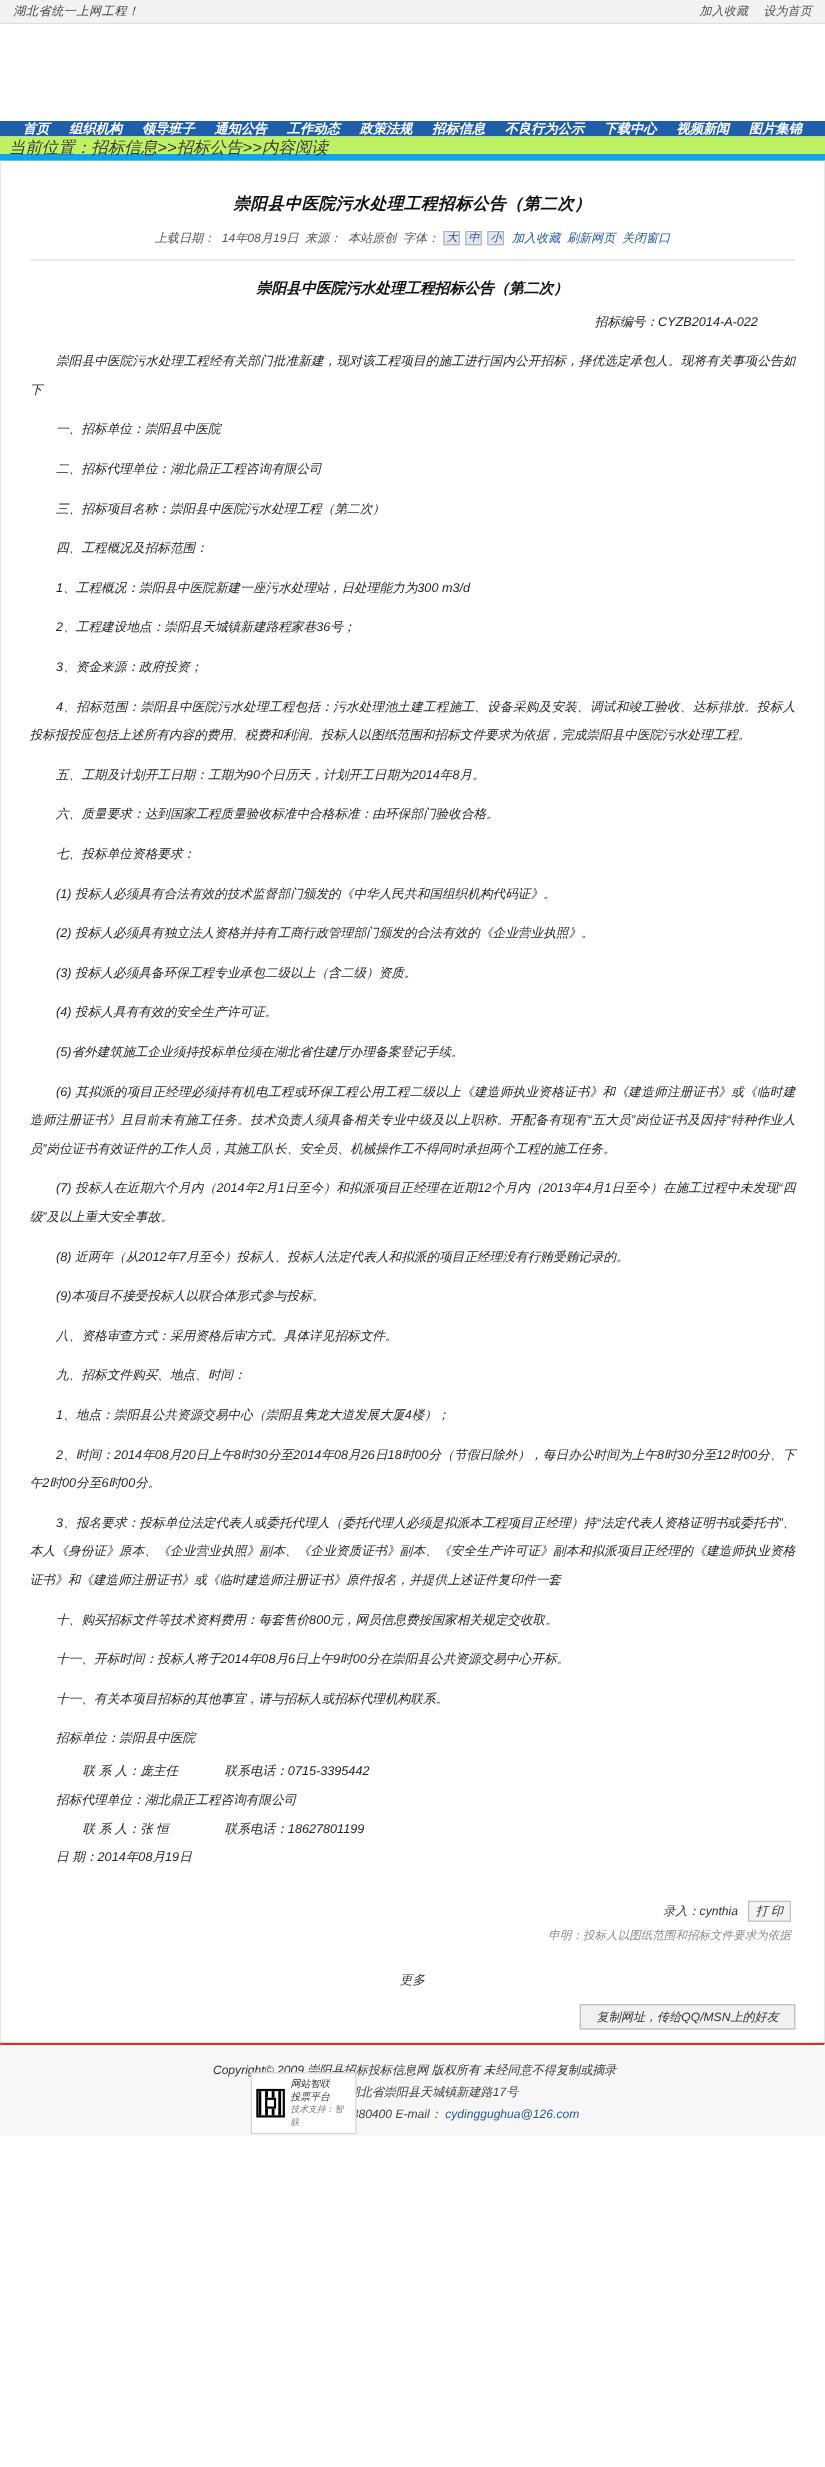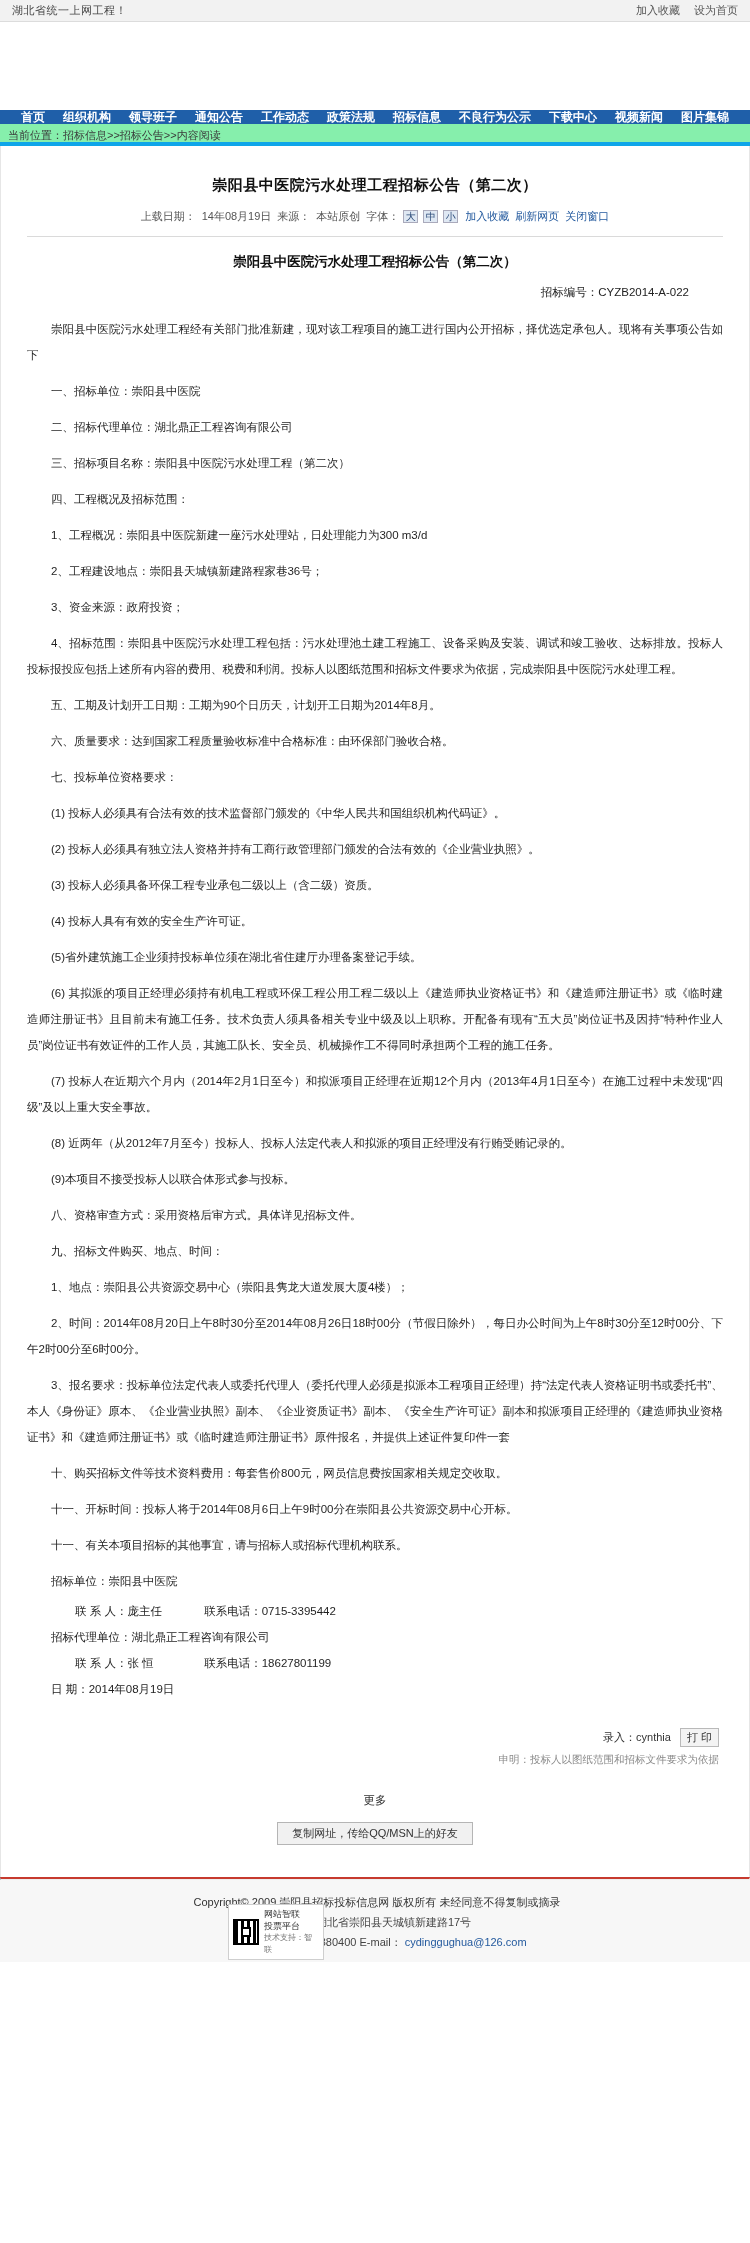--- a/index.html
+++ b/index.html
@@ -4,21 +4,21 @@
 <style>
   * { box-sizing: border-box; }
   html, body { margin: 0; padding: 0; }
   body {
     width: 750px;
     background: #ffffff;
     font-family: "Liberation Sans", sans-serif;
     font-size: 12px;
     color: #333;
   }
-  .page { width: 750px; position: relative; }
+  .page { width: 750px; position: relative; font-style: italic; }
 
   
   .topbar {
     height: 22px;
     background: #f2f2f2;
     border-bottom: 1px solid #dcdcdc;
     display: flex;
     align-items: center;
     justify-content: space-between;
     padding: 0 12px;
@@ -51,23 +51,23 @@
     text-decoration: none;
     padding: 0 9px;
     line-height: 26px;
     white-space: nowrap;
   }
 
   
   .crumb {
     height: 22px;
     line-height: 22px;
-    background: #86efac;
-    border-bottom: 4px solid #0ea5e9;
-    font-size: 11px;
+    background: #bef264;
+    border-bottom: 6px solid #0ea5e9;
+    font-size: 15px;
     color: #3a3a3a;
     padding-left: 8px;
   }
 
   
   .content {
     border-left: 1px solid #e6e6e6;
     border-right: 1px solid #e6e6e6;
     padding: 0 26px 10px 26px;
     min-height: 200px;
@@ -182,22 +182,22 @@
 
   .more {
     text-align: center;
     font-size: 11.5px;
     color: #333;
     margin: 26px 0 14px 0;
   }
 
   .share {
     display: flex;
-    justify-content: center;
-    margin-bottom: 22px;
+    justify-content: flex-end;
+    margin-bottom: 2px;
   }
   .share .btn {
     border: 1px solid #b5b5b5;
     background: #f1f1f1;
     font-size: 11px;
     color: #333;
     padding: 3px 14px;
     cursor: pointer;
   }
 

